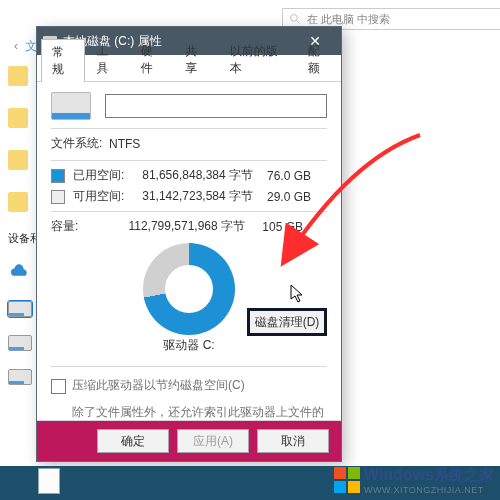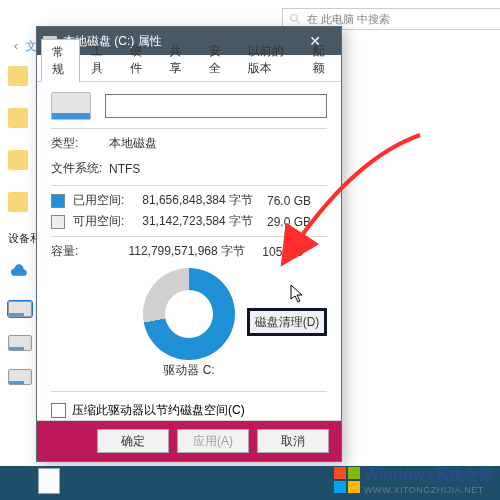--- a/index.html
+++ b/index.html
@@ -36,21 +36,21 @@
   .hr{border:none;border-top:1px solid #d8d8d8;margin:6px 0}
   .space-grid{display:grid;grid-template-columns:14px 52px 120px 50px;gap:4px 8px;align-items:center;font-size:12px;color:#333;margin-top:4px}
   .sw{width:12px;height:12px;border:1px solid #888}
   .sw.used{background:#1e90d6}
   .sw.free{background:#eee}
   .num{text-align:right}
   .donut{width:92px;height:92px;border-radius:50%;background:conic-gradient(#1e90d6 0 72%,#d0d0d0 72% 100%);margin:8px auto 2px auto;position:relative}
   .donut::after{content:"";position:absolute;inset:22px;background:#fff;border-radius:50%}
   .drive-label{text-align:center;font-size:12px;color:#333}
   .cleanup-btn{position:absolute;right:14px;top:226px;width:74px;height:22px;border:3px solid #0f172a;background:#f2f2f2;font-size:12px;display:flex;align-items:center;justify-content:center;color:#333}
-  .chk-row{display:flex;align-items:flex-start;gap:6px;font-size:12px;color:#000000;margin-top:10px}
+  .chk-row{display:flex;align-items:flex-end;gap:6px;font-size:12px;color:#737373;margin-top:10px}
   .chk{width:13px;height:13px;border:1px solid #777;background:#fff;flex:none;display:flex;align-items:center;justify-content:center;margin-top:1px}
   .chk.checked::after{content:"✓";font-size:11px;color:#1e6fc4;line-height:1}
   .btns{position:absolute;left:0;right:0;bottom:0;height:40px;border-top:1px solid #d8d8d8;display:flex;align-items:center;justify-content:flex-end;gap:8px;padding-right:12px;background:#be185d}
   .btn{min-width:70px;height:22px;border:1px solid #a8a8a8;background:#f2f2f2;font-size:12px;display:flex;align-items:center;justify-content:center;color:#333}
   .btn.disabled{color:#9e9e9e}
   
   .arrow{position:absolute;left:210px;top:130px;width:230px;height:170px;pointer-events:none}
   
   .taskbar{position:absolute;left:0;right:0;bottom:0;height:34px;background:#1d4e6a}
   .task-doc{position:absolute;left:38px;bottom:6px;width:20px;height:24px;background:#fcfcfc;border:1px solid #8fa8b8}
@@ -97,34 +97,29 @@
     <span>本地磁盘 (C:) 属性</span>
     <div class="close">
       <span>✕</span>
     </div>
   </div>
   <div class="tabs">
     <div class="tab active">常规</div>
     <div class="tab">工具</div>
     <div class="tab">硬件</div>
     <div class="tab">共享</div>
-    <div class="tab">安全</div>
     <div class="tab">以前的版本</div>
     <div class="tab">配额</div>
   </div>
   <div class="body">
     <div class="row">
       <div class="disk-icon"></div>
       <input class="name-input" value="" style="">
     </div>
     <hr class="hr">
-    <div class="row">
-        <span class="lbl">类型:</span>
-        <span class="val">本地磁盘</span>
-      </div>
     <div class="row">
         <span class="lbl">文件系统:</span>
         <span class="val">NTFS</span>
       </div>
     <hr class="hr">
     <div class="space-grid">
       <div class="sw used"></div>
       <div>已用空间:</div>
       <div class="num">81,656,848,384 字节</div>
       <div class="num">76.0 GB</div>

